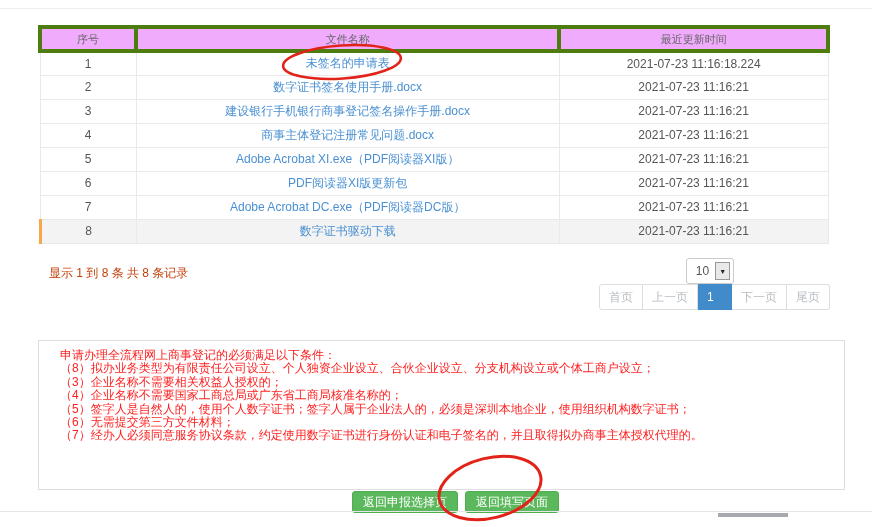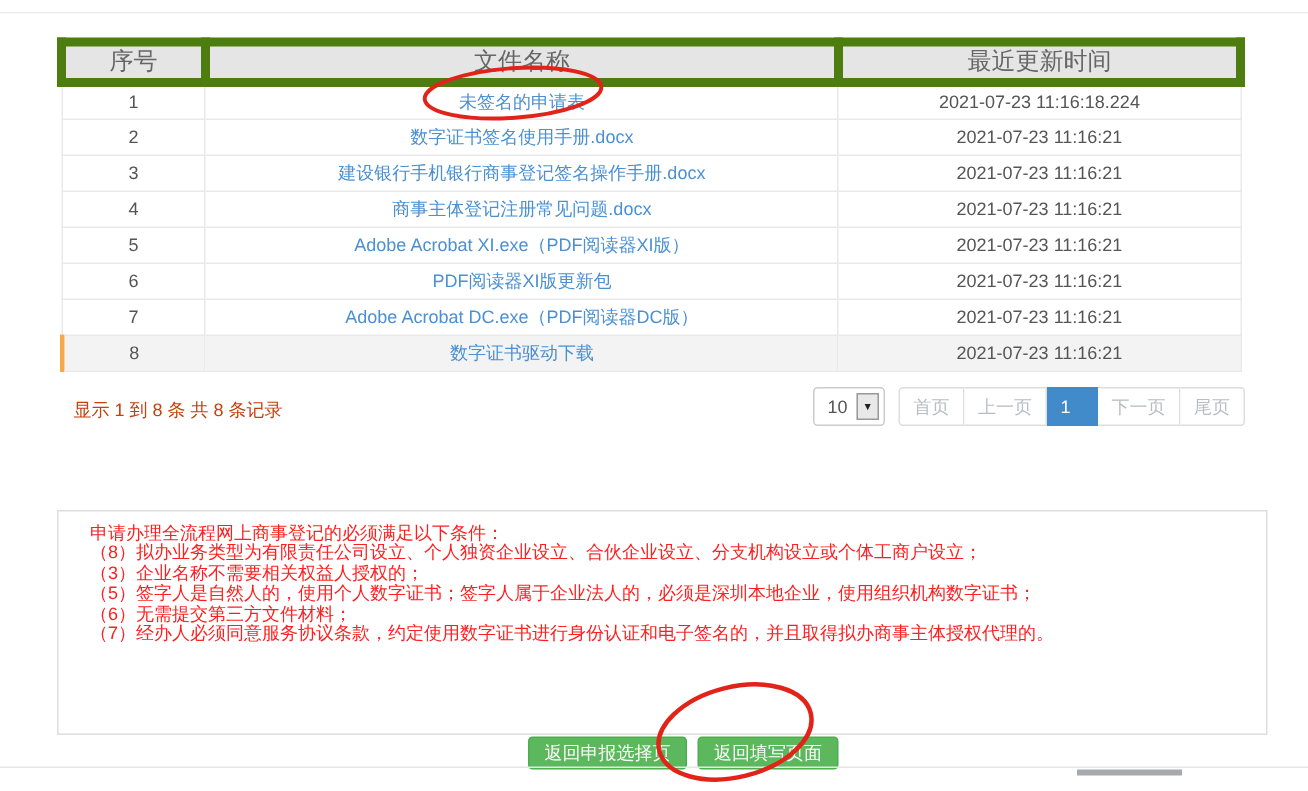--- a/index.html
+++ b/index.html
@@ -6,32 +6,32 @@
   html,body { width:872px; height:527px; background:#fff; overflow:hidden; }
   body { position:relative; font-family:"Liberation Sans","DejaVu Sans",sans-serif; font-size:12px; }
 
   .top-line { position:absolute; left:0; top:8px; width:872px; border-top:1px solid #ededed; }
 
   
   .table-wrap { position:absolute; left:38px; top:25px; width:792px; }
   table.file-table { width:100%; border-collapse:collapse; table-layout:fixed;
     border-top:2px solid #f0a53e; border-left:1px solid #ddd; border-right:1px solid #ddd; border-bottom:1px solid #ddd; }
   .file-table col.c1 { width:12.2%; } .file-table col.c2 { width:53.7%; } .file-table col.c3 { width:34.1%; }
-  .file-table th { height:24px; background:#e5e5e5; color:#666; font-weight:normal; font-size:16px;
-    border:6px solid #4d7c0f; text-align:center; }
+  .file-table th { height:24px; background:#f0abfc; color:#666; font-weight:normal; font-size:11px;
+    border:4px solid #4d7c0f; text-align:center; }
   .file-table td { height:24px; border:1px solid #e9e9e9; text-align:center; color:#555; font-size:12px;
     overflow:hidden; white-space:nowrap; }
   .file-table a.file-link { color:#4a90d2; text-decoration:none; }
   tr.row-highlighted td { background:#f3f3f3; }
   tr.row-highlighted td:first-child { border-left:3px solid #f5a94b; }
 
   
   .pager-row { position:absolute; left:38px; top:257px; width:792px; height:30px; color:#666; }
   .pager-summary { position:absolute; left:11px; top:8px; color:#c2410c; }
-  .pager-controls { position:absolute; right:0; top:1px; display:flex; align-items:center; }
+  .pager-controls { position:absolute; right:0; top:1px; display:flex; align-items:center;flex-direction:column; }
   .page-size { display:flex; align-items:center; height:26px; border:1px solid #ccc; border-radius:3px;
     background:#fff; margin-right:9px; cursor:pointer; }
   .page-size .val { padding:0 5px 0 9px; color:#555; }
   .page-size .arrow-box { width:15px; height:18px; margin:0 3px 0 1px; background:#e9e9e9;
     border:1px solid #999; display:flex; align-items:center; justify-content:center;
     font-size:7px; color:#222; line-height:1; }
   .page-group { display:flex; }
   .page-btn { min-width:34px; padding:0 9px; height:26px; line-height:24px; background:#fff;
     border:1px solid #ddd; border-left:none; color:#b7bdc3; text-align:left; cursor:pointer; }
   .page-btn.first { border-left:1px solid #ddd; border-radius:3px 0 0 3px; }
@@ -147,20 +147,21 @@
 
 <div class="notice">
 
     <div class="line">申请办理全流程网上商事登记的必须满足以下条件：</div>
 
 
     <div class="line">（8）拟办业务类型为有限责任公司设立、个人独资企业设立、合伙企业设立、分支机构设立或个体工商户设立；</div>
 
     <div class="line">（3）企业名称不需要相关权益人授权的；</div>
 
+    <div class="line">（4）企业名称不需要国家工商总局或广东省工商局核准名称的；</div>
 
     <div class="line">（5）签字人是自然人的，使用个人数字证书；签字人属于企业法人的，必须是深圳本地企业，使用组织机构数字证书；</div>
 
     <div class="line">（6）无需提交第三方文件材料；</div>
 
     <div class="line">（7）经办人必须同意服务协议条款，约定使用数字证书进行身份认证和电子签名的，并且取得拟办商事主体授权代理的。</div>
   </div>
 
 <div class="actions">
   <button class="green-btn">返回申报选择页</button>

